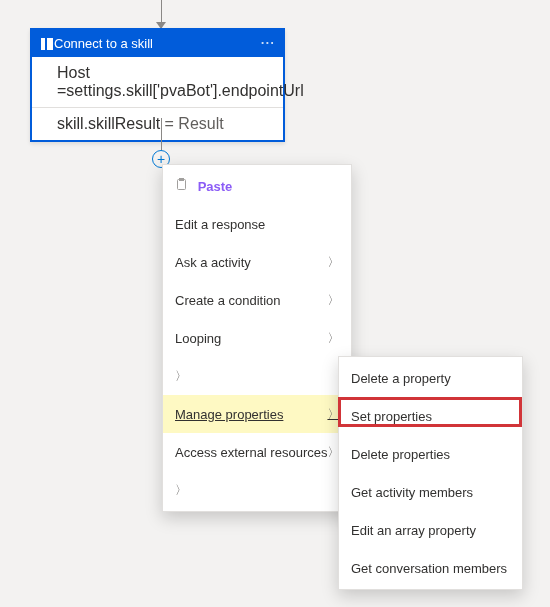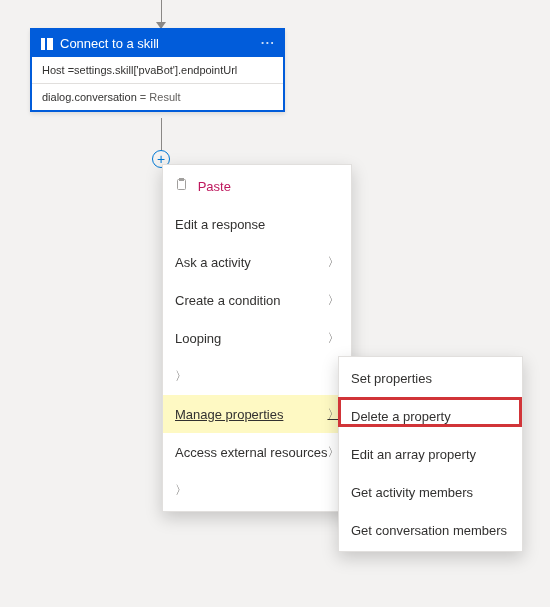--- a/index.html
+++ b/index.html
@@ -69,34 +69,33 @@
     background: #fff;
     box-shadow: 0 2px 4px rgba(0,0,0,0.1);
   }
   .node-header {
     background: #015cda;
     color: #fff;
     display: flex;
     align-items: center;
     padding: 6px 8px;
     font-size: 13px;
-    gap: 6px;
   }
   .node-header .title { flex: 1; }
   .node-header .menu-dots {
     font-size: 14px;
     line-height: 1;
     letter-spacing: 1px;
     cursor: pointer;
     writing-mode: vertical-rl;
   }
   .node-body { padding: 0; }
   .node-row {
-    padding: 7px 10px;
-    font-size: 11px;
+    padding: 7px 25px;
+    font-size: 16px;
     color: #323130;
     border-top: 1px solid #e1dfdd;
   }
   .node-row:first-child { border-top: none; }
   .node-row .muted { color: #605e5c; }
 
   
   .menu {
     position: absolute;
     background: #fff;
@@ -112,22 +111,23 @@
   .menu-item {
     display: flex;
     align-items: center;
     justify-content: space-between;
     height: 38px;
     padding: 0 12px;
     font-size: 13px;
     cursor: pointer;
   }
   .menu-item.disabled {
-    color: #be185d;
+    color: #8b5cf6;
     cursor: default;
+    font-weight: bold;
   }
   .menu-item.active { background: #fef9c3; text-decoration: underline; }
   .menu-item .chev {
     color: #605e5c;
     font-size: 12px;
   }
   .menu-item .paste-ico {
     display: inline-flex;
     align-items: center;
     margin-right: 6px;
@@ -167,21 +167,21 @@
       </svg>
     </span>
     <span class="title">Connect to a skill</span>
     <span class="menu-dots">⋮</span>
   </div>
   <div class="node-body">
     <div class="node-row">
       <span>Host </span><span>=settings.skill['pvaBot'].endpointUrl</span>
     </div>
     <div class="node-row">
-      <span>dialog.conversation</span><span class="muted"> = </span><span class="muted">Result</span>
+      <span>skill.skillResult</span><span class="muted"> = </span><span class="muted">Result</span>
     </div>
   </div>
 </div>
 
 <div class="line-out"></div>
 <div class="plus-btn">+</div>
 
 <div class="menu primary">
   <div class="menu-item disabled">
     <span>
@@ -220,30 +220,33 @@
     <span>Access external resources</span>
     <span class="chev">〉</span>
   </div>
   <div class="menu-item">
     <span class="chev">〉</span>
   </div>
 </div>
 
 <div class="menu sub">
   <div class="menu-item">
+    <span>Delete a property</span>
+  </div>
+  <div class="menu-item">
     <span>Set properties</span>
   </div>
   <div class="menu-item">
-    <span>Delete a property</span>
+    <span>Delete properties</span>
+  </div>
+  <div class="menu-item">
+    <span>Get activity members</span>
   </div>
   <div class="menu-item">
     <span>Edit an array property</span>
   </div>
   <div class="menu-item">
-    <span>Get activity members</span>
-  </div>
-  <div class="menu-item">
     <span>Get conversation members</span>
   </div>
 
 </div>
 
 <div class="highlight-box"></div>
 
 </body></html>

